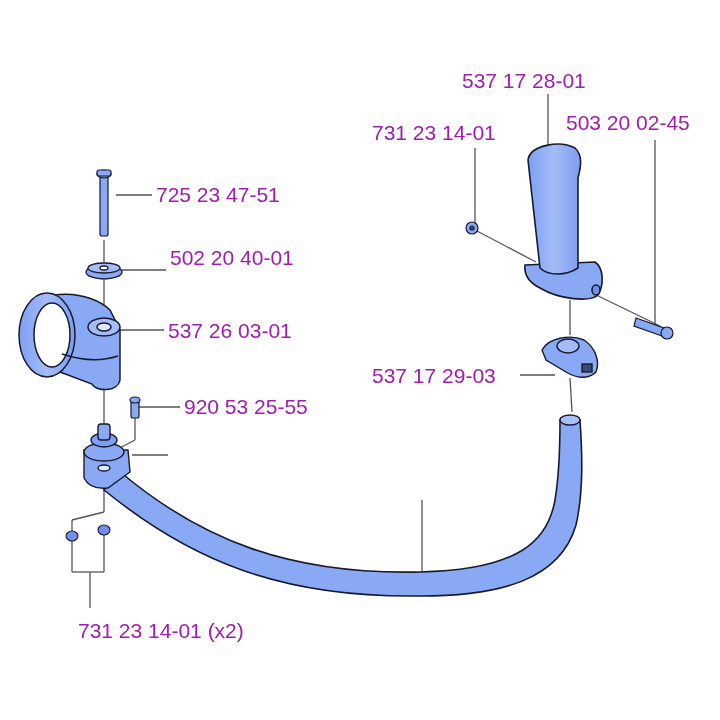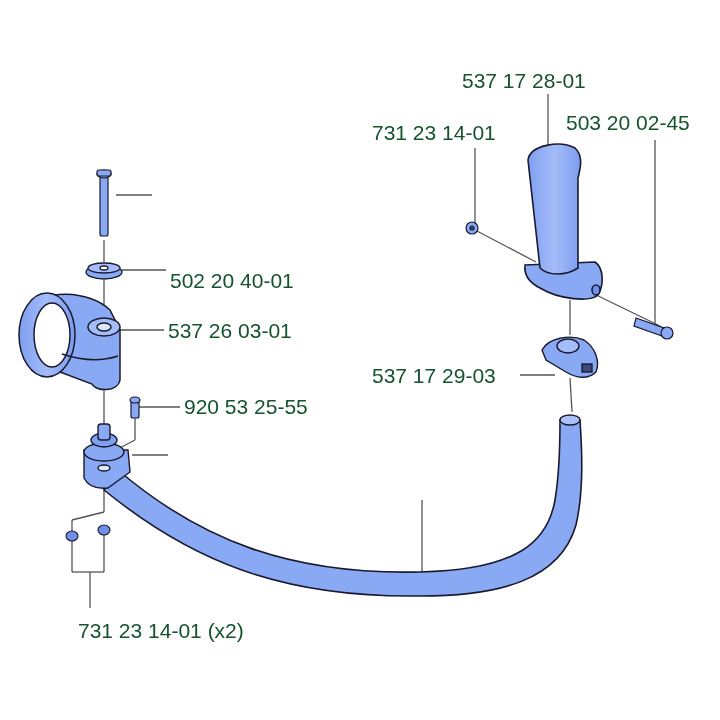--- a/index.html
+++ b/index.html
@@ -1,18 +1,18 @@
 <!DOCTYPE html>
 <html><head>
 <meta charset="utf-8">
 <style>
   html, body { margin:0; padding:0; background:#ffffff; }
   body { width:720px; height:720px; position:relative; overflow:hidden; font-family:"Liberation Sans", sans-serif; }
   #diagram { position:absolute; left:0; top:0; width:720px; height:720px; }
-  .lbl { position:absolute; font-size:21px; color:#14532d; white-space:nowrap; line-height:1; }
+  .lbl { position:absolute; font-size:21px; color:#a21caf; white-space:nowrap; line-height:1; }
   .lbl b { font-weight:normal; }
 </style>
 </head>
 <body>
 
 <div id="diagram">
   <svg width="720" height="720" viewBox="0 0 720 720">
     <defs>
       <linearGradient id="g" x1="0" y1="0" x2="1" y2="0">
         <stop offset="0" stop-color="#7f9ff2"></stop>
@@ -111,21 +111,22 @@
 
     <g stroke="#1a1a2e" stroke-width="1.1" fill="#6f8fe8">
       <ellipse cx="72" cy="536" rx="6" ry="5"></ellipse>
       <ellipse cx="104" cy="530" rx="6" ry="5"></ellipse>
     </g>
   </svg>
 
   <div class="lbl" style="left:462px;top:70px;">537 17 28-01</div>
   <div class="lbl" style="left:566px;top:112px;">503 20 02-45</div>
   <div class="lbl" style="left:372px;top:122px;">731 23 14-01</div>
-  <div class="lbl" style="left:170px;top:270px;text-align:right;">502 20 40-01</div>
+  <div class="lbl" style="left:156px;top:184px;">725 23 47-51</div>
+  <div class="lbl" style="left:170px;top:247px;text-align:right;">502 20 40-01</div>
   <div class="lbl" style="left:168px;top:320px;">537 26 03-01</div>
   <div class="lbl" style="left:372px;top:365px;">537 17 29-03</div>
   <div class="lbl" style="left:184px;top:396px;">920 53 25-55</div>
   <div class="lbl" style="left:78px;top:620px;">
     <span>731 23 14-01</span>
     <b>(x2)</b>
   </div>
 </div>
 
 </body></html>

